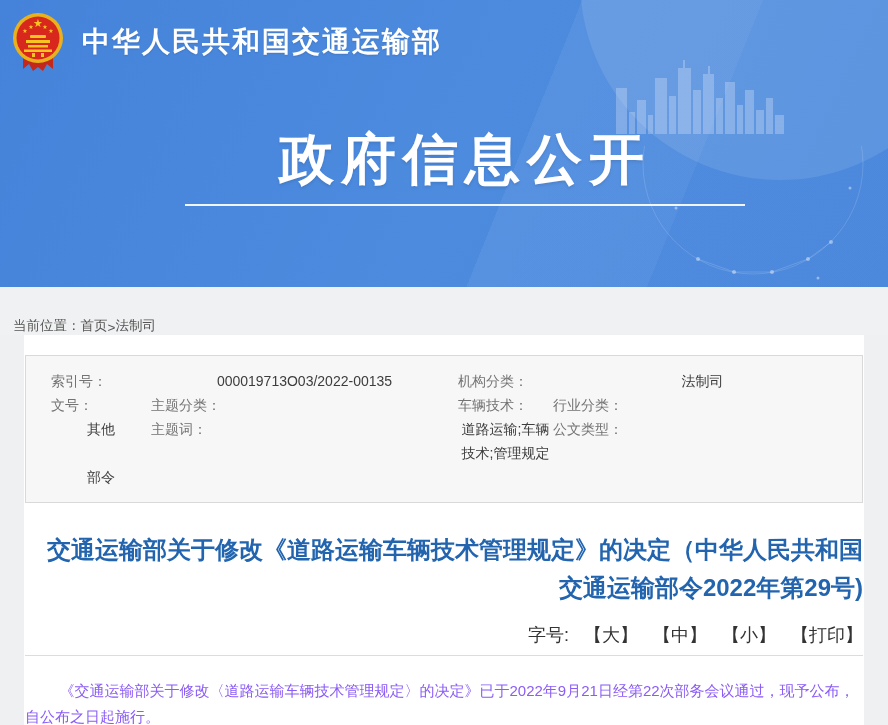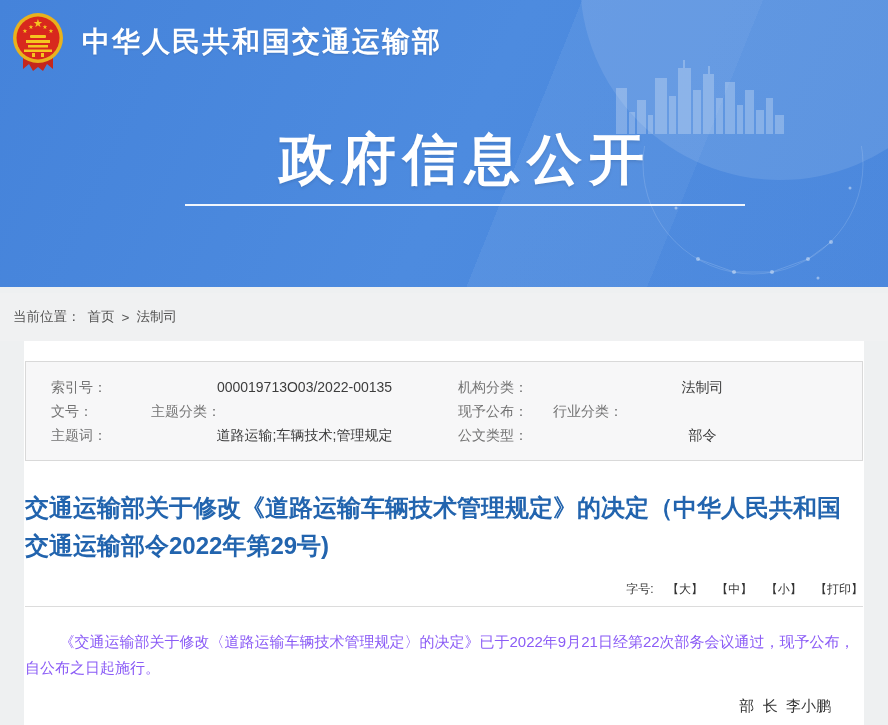--- a/index.html
+++ b/index.html
@@ -48,22 +48,22 @@
     color: #ffffff; font-size: 55px; font-weight: 700; letter-spacing: 7px;
     line-height: 62px; text-shadow: 0 2px 3px rgba(0,0,0,0.10);
   }
   .banner-underline {
     margin-top: 14px; height: 2px; background: rgba(255,255,255,0.92);
   }
 
   
   .breadcrumb-bar {
     height: 48px; background: #f0f1f2;
-    display: flex; align-items: center; gap: 7px;
-    padding-left: 13px; font-size: 13.5px; color: #555; margin-top: 6px;
+    display: flex; align-items: flex-end; 
+    padding-left: 13px; font-size: 13.5px; color: #555;
   }
   .breadcrumb-bar a { color: #555; text-decoration: none; cursor: pointer; }
 
   
   .content-card {
     margin: 0 24px; background: #ffffff; height: 422px;
     padding: 20px 1px 0;
   }
 
   .meta-table {
@@ -72,26 +72,26 @@
     grid-template-columns: 100px 307px 95px 1fr;
     padding: 13px 10px 13px 25px;
     font-size: 14px; line-height: 24px;
   }
   .meta-label { color: #737373; }
   .meta-value { color: #3d3d3d; text-align: center; }
 
   .doc-title {
     margin-top: 28px;
     color: #2264ae; font-size: 24px; font-weight: 700;
-    line-height: 38px; text-align: left;
+    line-height: 38px; text-align: right;
   }
 
   .font-toolbar {
     margin-top: 16px; text-align: right;
-    font-size: 12px; color: #333;
+    font-size: 18px; color: #333;
   }
   .font-toolbar .tb-label { color: #333; }
   .font-toolbar a {
     color: #333; text-decoration: none; margin-left: 10px; cursor: pointer;
   }
 
   .divider { border: none; border-top: 1px solid #dcdcdc; margin-top: 8px; }
 
   .doc-body {
     margin-top: 22px; font-size: 15px; color: #8b5cf6;
@@ -189,22 +189,23 @@
 
     <div class="meta-table">
       <span class="meta-label">索引号：</span>
       <span class="meta-value">000019713O03/2022-00135</span>
       <span class="meta-label">机构分类：</span>
       <span class="meta-value">法制司</span>
 
       <span class="meta-label">文号：</span>
       <span class="meta-label">主题分类：</span>
 
-      <span class="meta-label">现予公布：</span>
+      <span class="meta-label">车辆技术：</span>
       <span class="meta-label">行业分类：</span>
+      <span class="meta-value">其他</span>
 
       <span class="meta-label">主题词：</span>
       <span class="meta-value">道路运输;车辆技术;管理规定</span>
       <span class="meta-label">公文类型：</span>
       <span class="meta-value">部令</span>
     </div>
 
     <h2 class="doc-title">交通运输部关于修改《道路运输车辆技术管理规定》的决定（中华人民共和国交通运输部令2022年第29号)</h2>
 
     <div class="font-toolbar">

